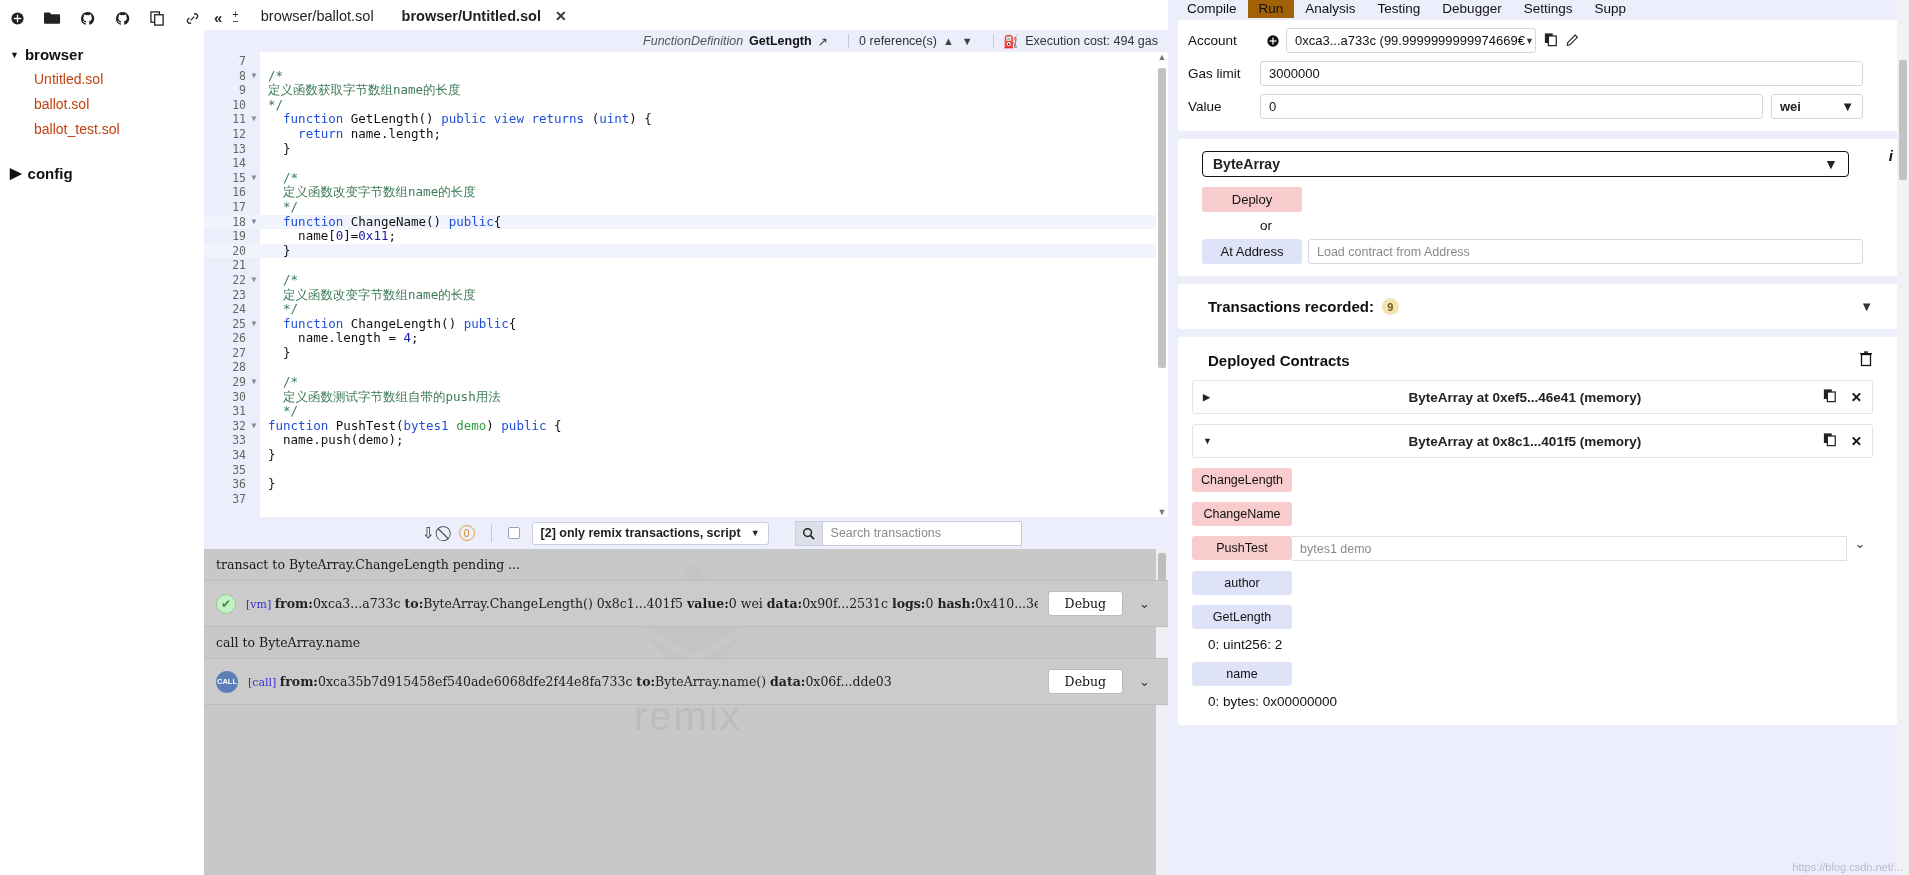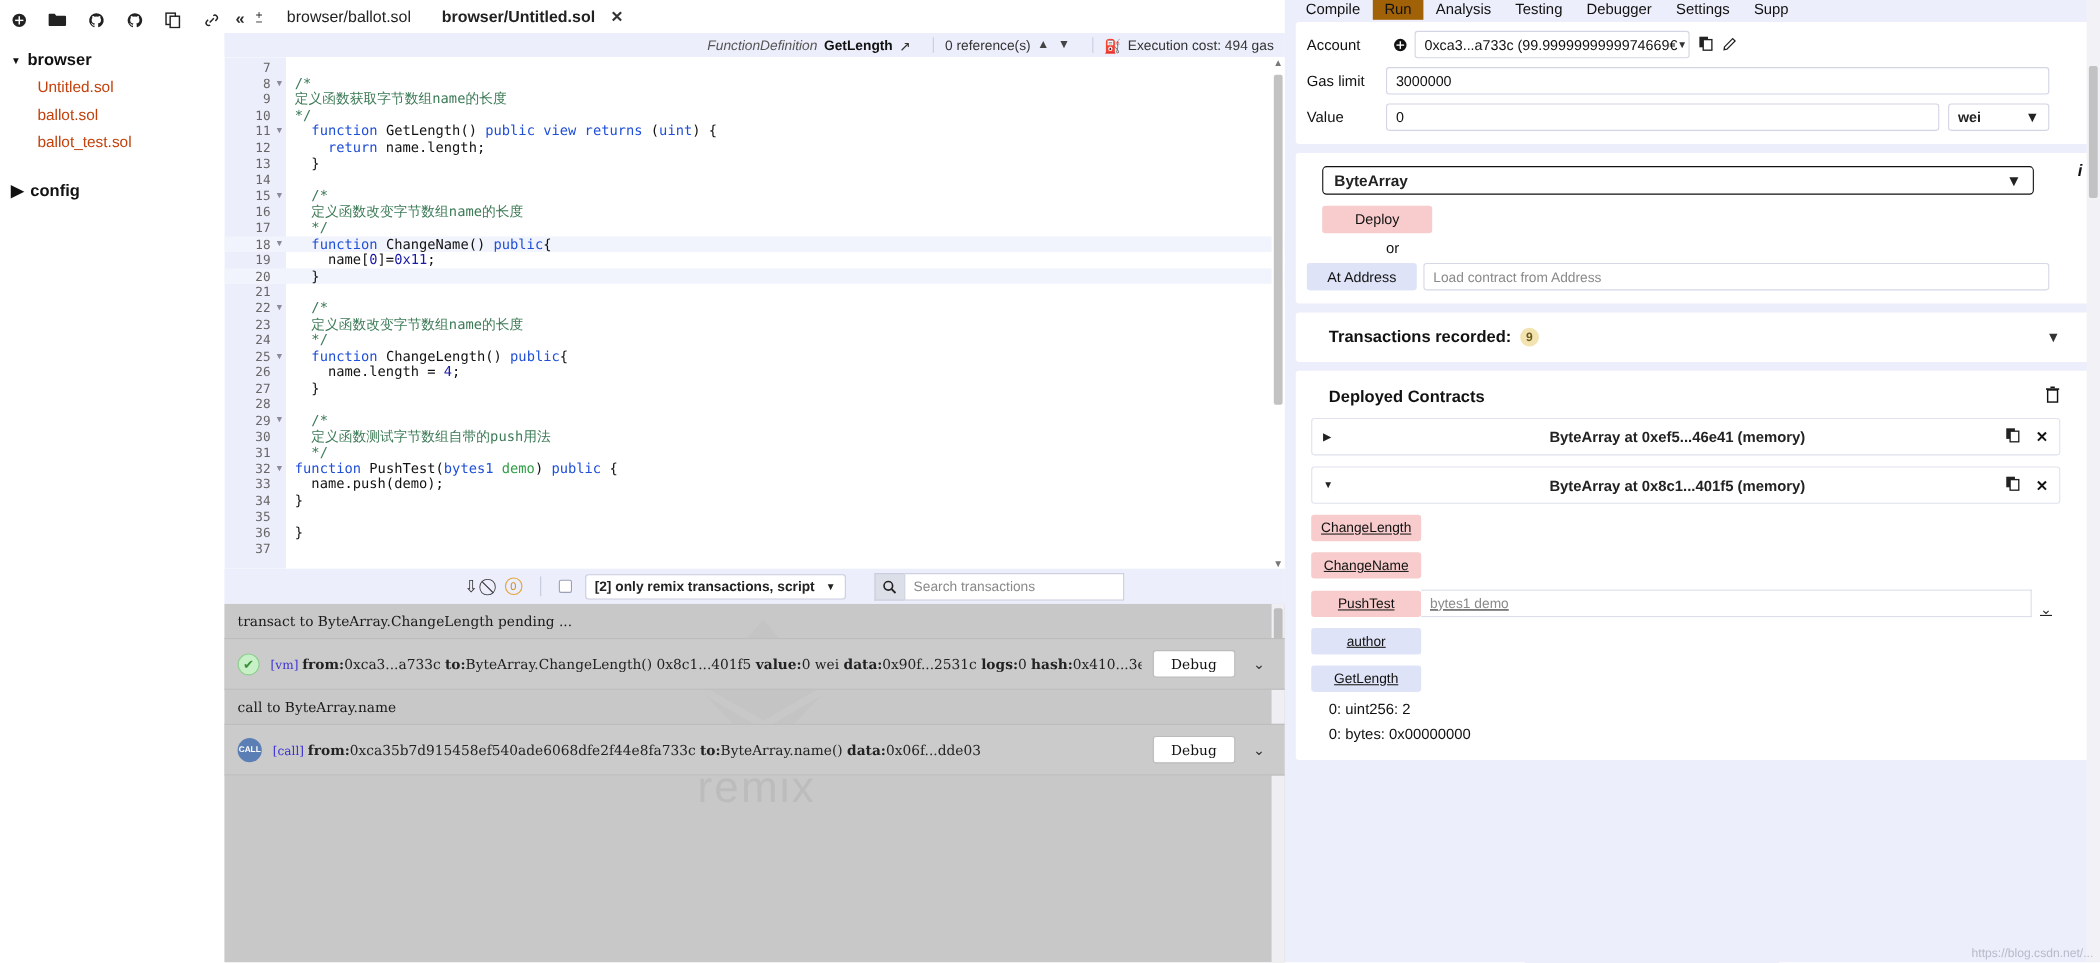--- a/index.html
+++ b/index.html
@@ -143,37 +143,37 @@
   .contract-sel {
     height: 26px; border:1px solid #111; border-radius:4px; background:#fff;
     display:flex; align-items:center; justify-content:space-between; padding: 0 10px; font-weight:bold; font-size:14px;
     margin: 4px 30px 10px 14px; cursor:pointer;
   }
   .btn-deploy {
     width: 100px; background:#f8cccc; border-radius:3px; text-align:center; font-size:13px;
     padding: 5px 0; margin-left: 14px; cursor:pointer; color:#111;
   }
   .or { text-align:center; width:128px; margin: 6px 0 6px 0; font-size:13.5px; color:#111;}
-  .at-row { display:flex; align-items:flex-end; }
+  .at-row { display:flex; align-items:flex-end; margin-left: 14px; }
   .btn-at { width:100px; background:#dfe3f8; border-radius:3px; text-align:center; font-size:13px; padding:5px 0; cursor:pointer; color:#111;}
   .at-inp { flex:1 1 auto; height:25px; border:1px solid #d6d8e6; border-radius:3px; margin-left: 6px; margin-right: 30px;
             display:flex; align-items:center; padding:0 8px; font-size:12.5px; color:#8a8a8a; }
   .infoi { margin-left: 10px; font-style: italic; font-weight:bold; font-size:15px; color:#111; }
   .tx-head { display:flex; align-items:center; justify-content:space-between;margin-left:16px; }
   .tx-title { font-weight:bold; font-size:15px; color:#111; display:flex; align-items:center; gap:8px;}
   .badge { background:#f2e3b0; color:#6a5a1d; border-radius:50%; width:17px;height:17px;display:flex;align-items:center;justify-content:center;font-size:11px;font-weight:bold;}
   .dc-title { font-weight:bold; font-size:15px; color:#111; }
   .contract-item {
     border:1px solid #e0e2ee; border-radius:3px; background:#fff; display:flex; align-items:center;
     padding: 7px 10px; margin-top: 10px; font-weight:bold; font-size:13.5px;
   }
   .contract-item .tri { width: 24px; flex:0 0 24px; font-size:9px; color:#222; cursor:pointer;}
   .contract-item .nm { flex:1 1 auto; text-align:center; }
   .contract-item .ac { display:flex; gap:14px; align-items:center; color:#111; cursor:pointer;}
-  .fnrow { display:flex; align-items:flex-end; margin-top: 10px; text-decoration: underline; }
+  .fnrow { display:flex; align-items:flex-start; margin-top: 10px; }
   .fnbtn {
     width: 100px; flex:0 0 100px; border-radius:3px; text-align:center; font-size:12.5px;
     padding: 5px 0; cursor:pointer; color:#111;
   }
   .fnbtn.write { background:#f8cccc; }
   .fnbtn.read { background:#dfe3f8; }
   .fninp {
     flex:1 1 auto; height:25px; border:1px solid #dcdee9; border-left:none; display:flex; align-items:center;
     padding: 0 8px; font-size:12.5px; color:#8a8a8a; background:#fff;
   }
@@ -510,20 +510,23 @@
             <div class="fninp">bytes1 demo</div>
             <span class="fnchev">⌄</span>
           </div>
           <div class="fnrow">
             <div class="fnbtn read">author</div>
           </div>
           <div class="fnrow">
             <div class="fnbtn read">GetLength</div>
           </div>
           <div class="result">0: uint256: 2</div>
+          <div class="fnrow">
+            <div class="fnbtn read">name</div>
+          </div>
           <div class="result">0: bytes: 0x00000000</div>
         </div>
     </div>
 
     <div class="r-scroll">
       <div class="thumb" style="top:60px;height:120px;"></div>
     </div>
     <div class="blogurl">https://blog.csdn.net/...</div>
   </div>
 </div>

